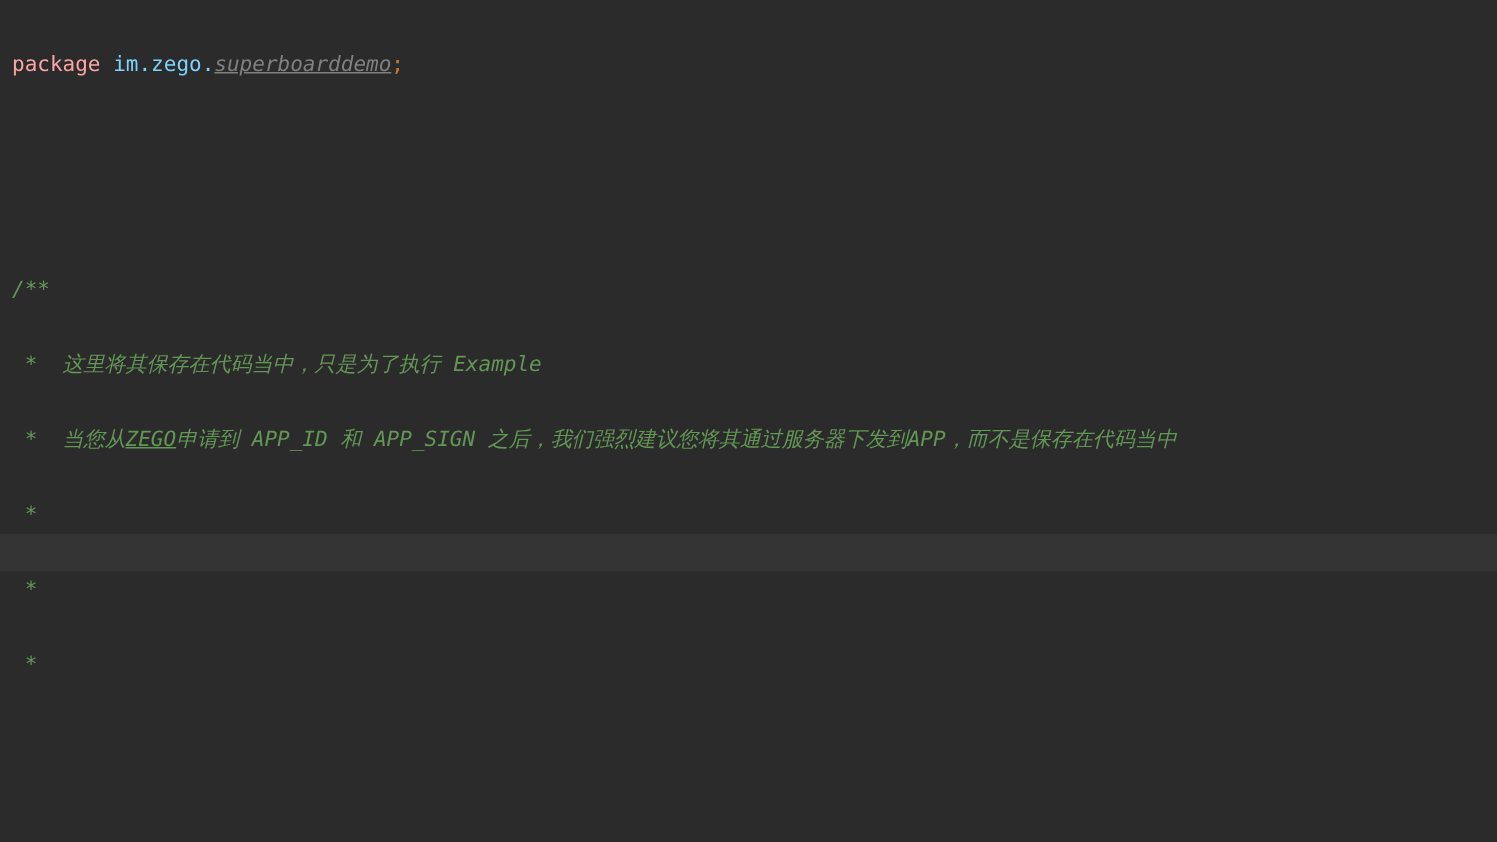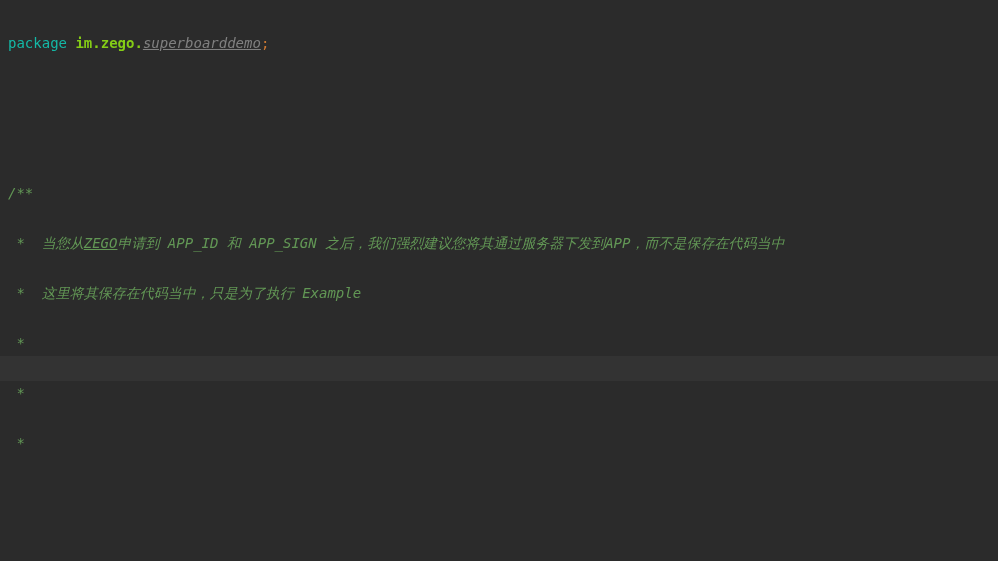--- a/index.html
+++ b/index.html
@@ -22,38 +22,38 @@
   .line { min-height: 25px; }
   .highlight-line {
     position: absolute;
     left: 0;
     right: 0;
     top: 356px;
     height: 25px;
     background: rgba(255,255,255,0.04);
     pointer-events: none;
   }
-  .kw       { color: #14b8a6; }            
+  .kw       { color: #fca5a5; }            
   .comment  { color: #629755; font-style: italic; }
-  .pkg      { color: #84cc16; font-weight: bold; }
+  .pkg      { color: #7dd3fc; }
   .pkgname  { color: #808080; font-style: italic; text-decoration: underline; }
   .semi     { color: #cc7832; }
 </style>
 </head>
 <body>
 
 <div class="highlight-line"></div>
 
 <div class="editor">
 <div class="line"><span class="kw">package</span><span class="pkg"> im.zego.</span><span class="pkgname">superboarddemo</span><span class="semi">;</span></div>
 <div class="line"> </div>
 <div class="line"> </div>
 <div class="line comment">/**</div>
+<div class="line comment"> *  这里将其保存在代码当中，只是为了执行 Example</div>
 <div class="line comment"><span> *  当您从</span><span style="text-decoration:underline">ZEGO</span><span>申请到 APP_ID 和 APP_SIGN 之后，我们强烈建议您将其通过服务器下发到APP，而不是保存在代码当中</span></div>
-<div class="line comment"> *  这里将其保存在代码当中，只是为了执行 Example</div>
 <div class="line comment"> *</div>
 <div class="line comment"> *</div>
 <div class="line comment"> *</div>
 
 
 
 
 
 
 

